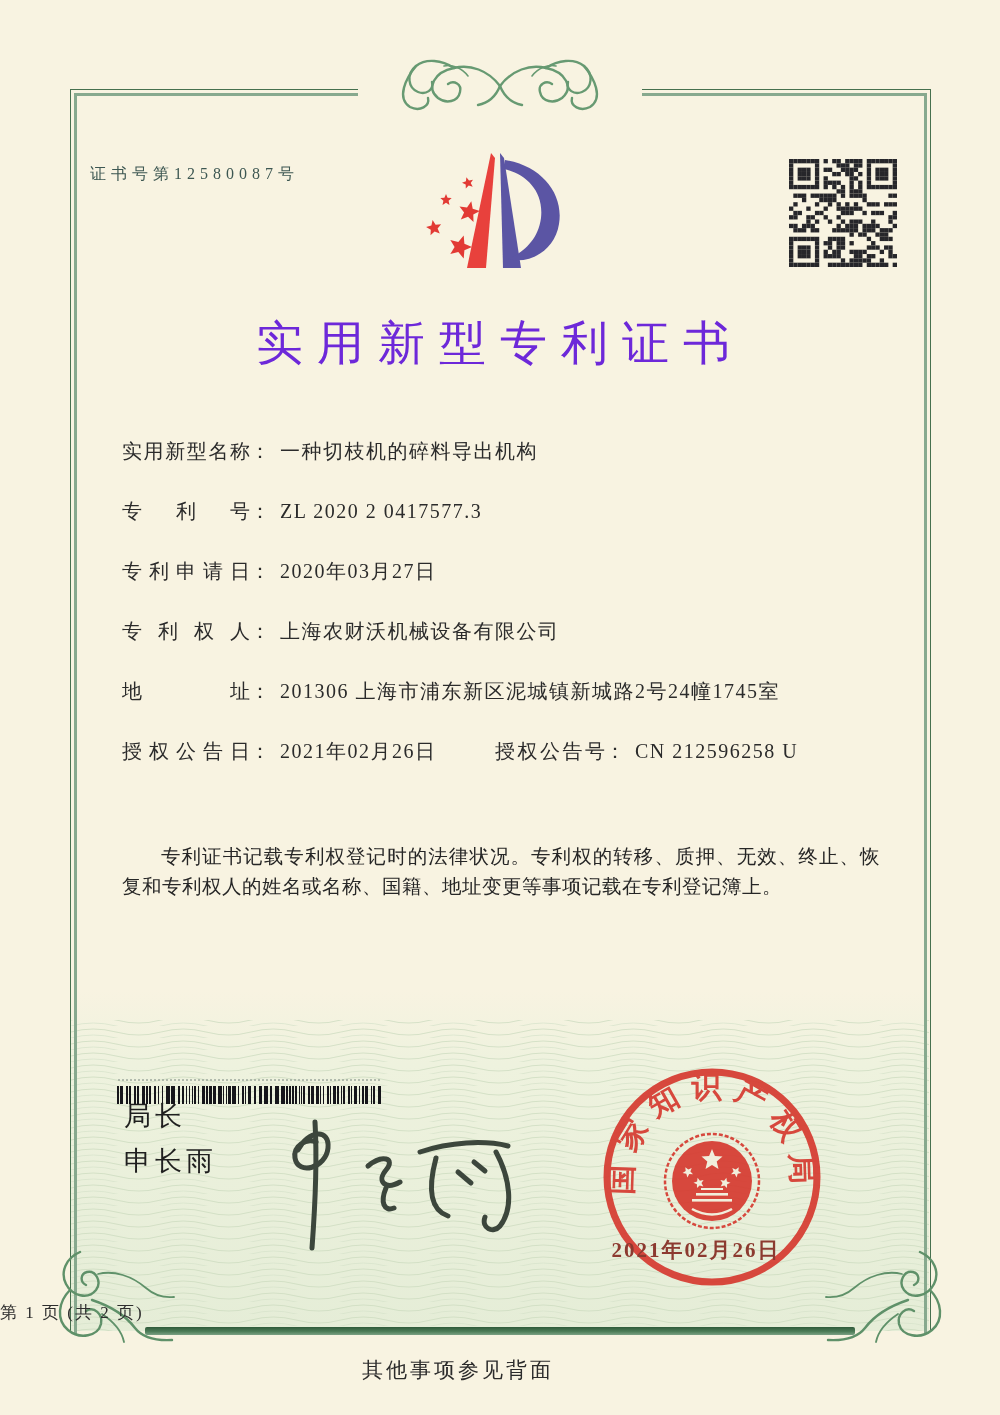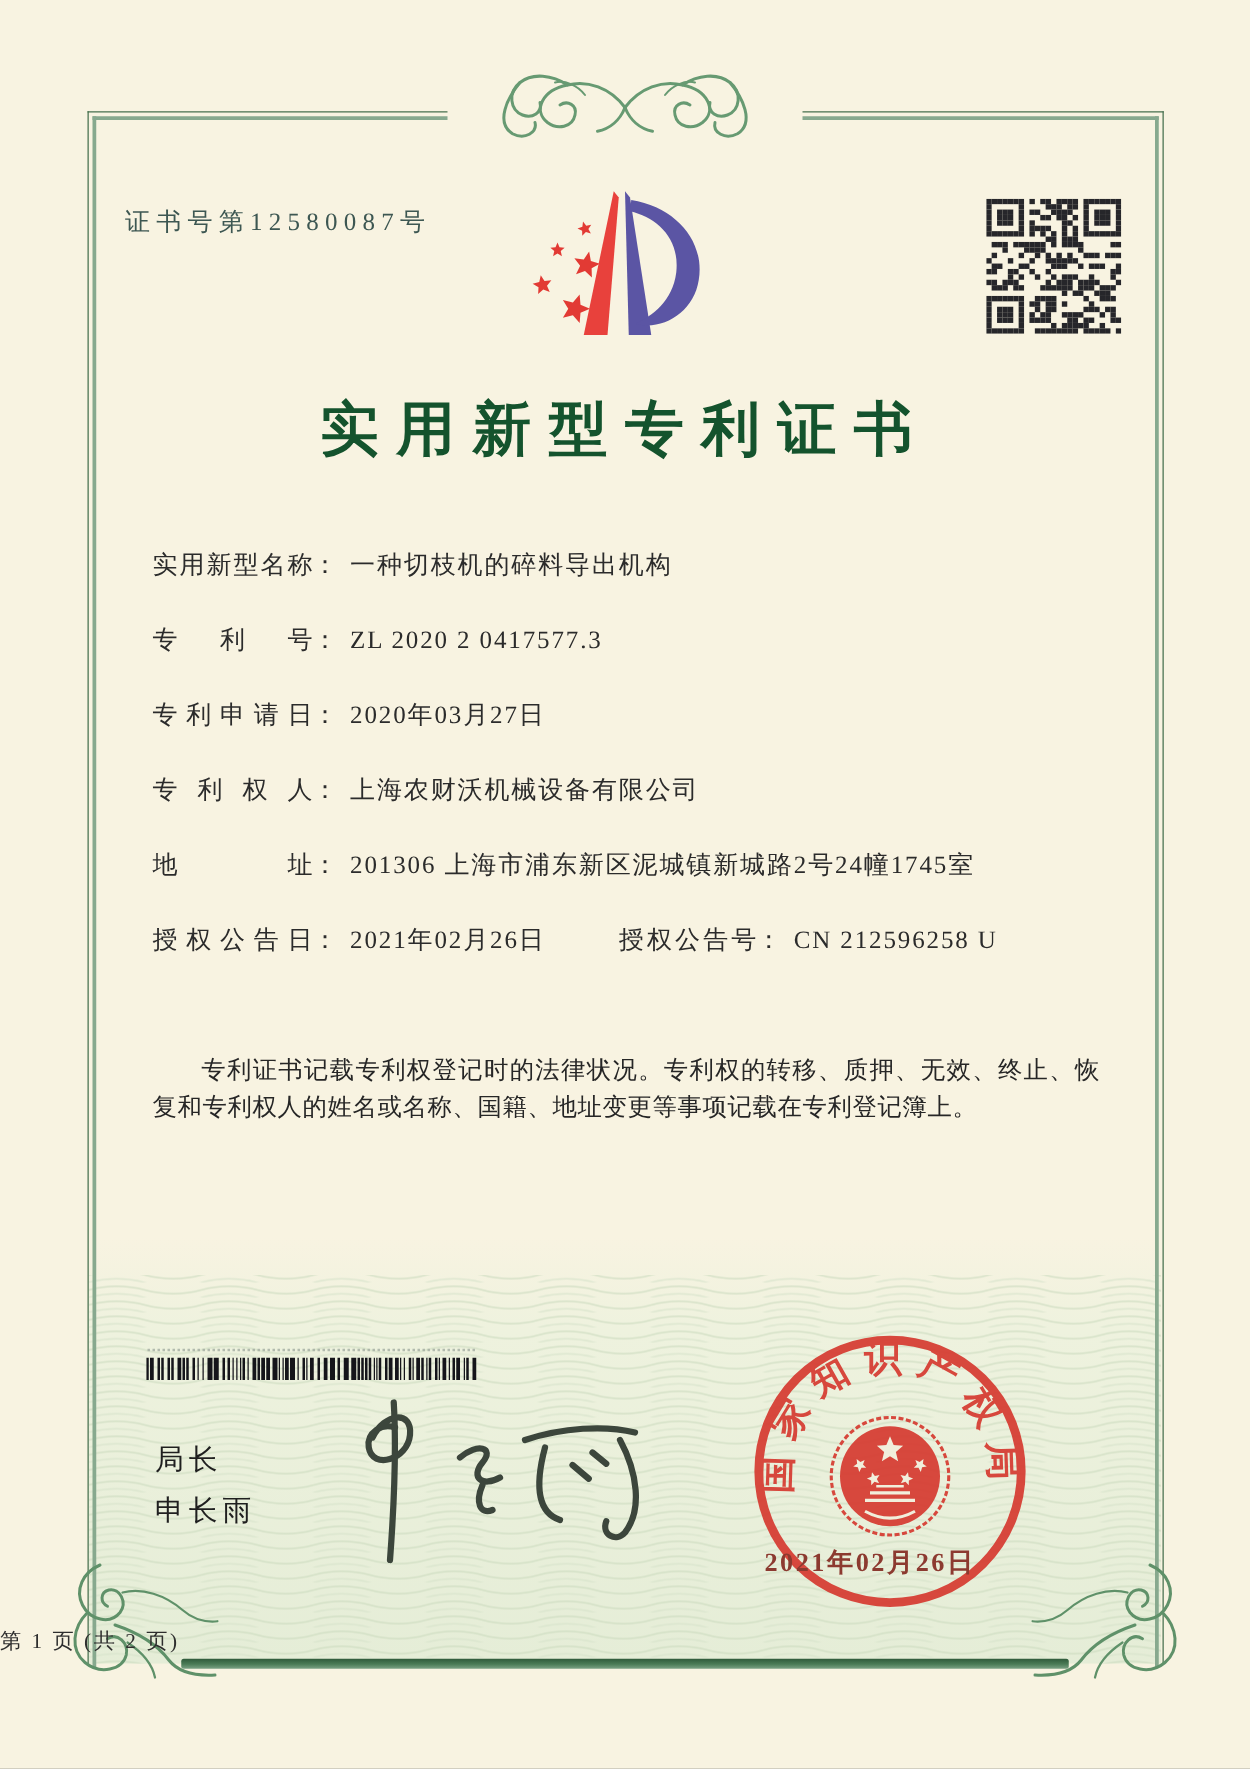--- a/index.html
+++ b/index.html
@@ -16,42 +16,42 @@
     border-top:1px solid #46704e;border-left:1px solid #46704e;border-right:1px solid #46704e;}
   .frame-inner{position:absolute;left:74px;top:93px;width:847px;height:1238px;
     border-top:3px solid #87a98e;border-left:3px solid #87a98e;border-right:3px solid #87a98e;}
   .ornament-top{position:absolute;left:350px;top:50px;width:300px;height:64px;}
   .corner{position:absolute;width:125px;height:100px;}
   .corner-left{left:50px;top:1248px;}
   .corner-right{left:825px;top:1248px;transform:scaleX(-1);}
   .bottom-bar{position:absolute;left:145px;top:1327px;width:710px;height:8px;
     background:linear-gradient(180deg,#2f5a3a 0%,#4c7c57 55%,#7ba184 100%);border-radius:2px;}
 
-  .cert-no{position:absolute;left:100px;top:164px;font-size:20px;letter-spacing:5px;color:#3d5752;}
+  .cert-no{position:absolute;left:90px;top:164px;font-size:16px;letter-spacing:5px;color:#3d5752;}
   .logo{position:absolute;left:420px;top:146px;}
   .qr{position:absolute;left:789px;top:159px;background:#f8f3e1;}
   .title{position:absolute;left:0;right:0;top:312px;text-align:center;
-    font-size:47px;font-weight:bold;letter-spacing:14px;color:#14532d;}
+    font-size:47px;font-weight:normal;letter-spacing:14px;color:#6d28d9;}
 
   .fields{position:absolute;left:122px;top:438px;width:762px;font-size:20px;color:#2b2b2b;}
   .field-row{position:relative;height:60px;white-space:nowrap;}
   .flabel{display:inline-block;width:128px;text-align:justify;text-align-last:justify;}
   .fcolon{display:inline-block;margin:0 10px 0 0;}
   .fvalue{letter-spacing:1.5px;}
   .grant-pair{position:absolute;left:373px;top:0;}
   .grant-pair .flabel{width:110px;}
 
   .paras{position:absolute;left:122px;top:842px;width:758px;font-size:19.5px;
     line-height:29.5px;text-align:justify;letter-spacing:.5px;color:#262626;}
   .paras p{margin:0;text-indent:2em;}
 
   .microtext{position:absolute;left:118px;top:1079px;width:262px;height:0;
     border-top:2px dotted #9aa49a;opacity:.7;}
   .barcode{position:absolute;left:117px;top:1086px;}
-  .signer{position:absolute;left:124px;top:1156px;font-size:23px;letter-spacing:4px;color:#1f1f1f;line-height:1;}
+  .signer{position:absolute;left:124px;top:1103px;font-size:27px;letter-spacing:4px;color:#1f1f1f;line-height:1;}
   .signer div{margin-bottom:18px;}
   .signature{position:absolute;left:268px;top:1116px;}
   .seal{position:absolute;left:598px;top:1063px;opacity:.92;}
   .seal-date{position:absolute;left:596px;top:1236px;width:200px;text-align:center;
     font-size:21px;letter-spacing:2px;color:#8c3a30;font-weight:bold;}
   .page-note{position:absolute;left:0;top:1301px;width:922px;
     font-size:17px;letter-spacing:2px;color:#2e2e2e;}
   .footer-note{position:absolute;left:0;top:1356px;width:916px;text-align:center;
     font-size:21px;letter-spacing:3px;color:#2b2b2b;}
 </style>
@@ -584,14 +584,15 @@
         </g>
       <rect x="103" y="125" width="22" height="2" fill="#f2efdd"></rect>
       <rect x="98" y="130" width="32" height="2.6" fill="#f2efdd"></rect>
       <rect x="94" y="136" width="40" height="2.6" fill="#f2efdd"></rect>
       <path d="M94,146 q20,11 40,0" stroke="#f2efdd" stroke-width="2.5" fill="none"></path>
     </g>
   </svg>
   <div class="seal-date">2021年02月26日</div>
 
   <div class="page-note">第 1 页 (共 2 页)</div>
+  <div class="footer-note">其他事项参见背面</div>
 
 </div>
 
 </body></html>

